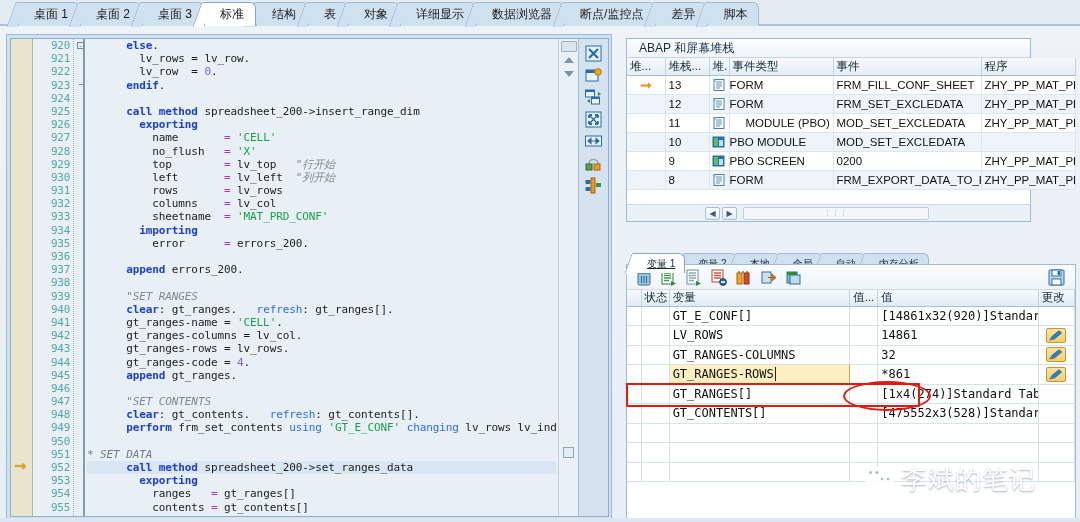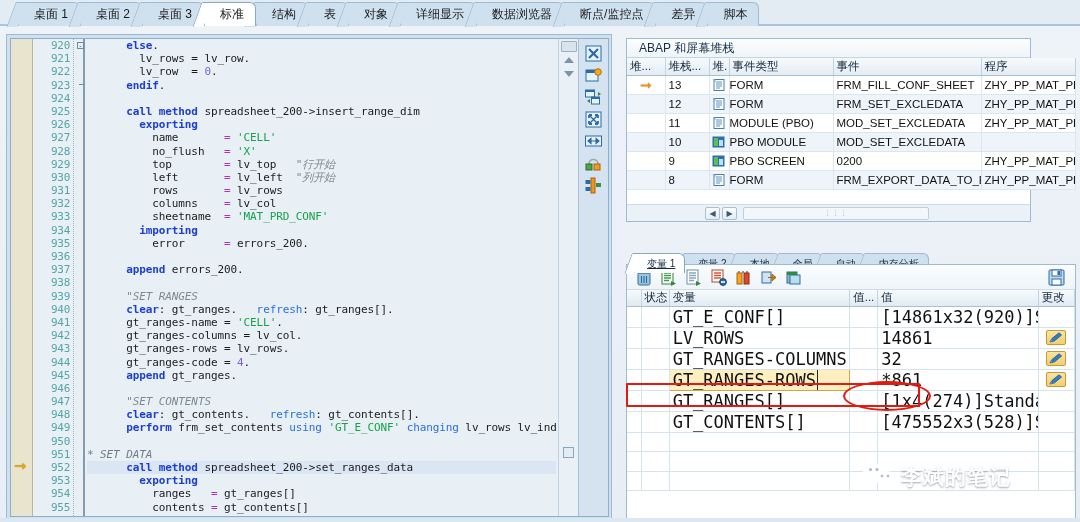--- a/index.html
+++ b/index.html
@@ -271,21 +271,21 @@
   .vtool.save { margin-left: auto; margin-right: 2px; }
 
   table.vgrid { border-collapse: collapse; width: 100%; table-layout: fixed; }
   table.vgrid th {
     height: 16px; font-size: 11.5px; font-weight: normal; color: #12283c;
     background: linear-gradient(#f7fafc, #e0eaf3);
     border-right: 1px solid #c2d4e2; border-bottom: 1px solid #a9c0d2;
     text-align: left; padding: 0 3px; white-space: nowrap; overflow: hidden;
   }
   table.vgrid td {
-    height: 19.5px; font-size: 17px;
+    height: 19.5px; font-size: 12px;
     font-family: "DejaVu Sans Mono", monospace;
     color: #101010;
     border-right: 1px solid #d6e2ec; border-bottom: 1px solid #d6e2ec;
     padding: 0 3px; white-space: nowrap; overflow: hidden;
     background: #ffffff;
   }
   table.vgrid td.sel-cell {
     background: #fdefc0; border: 1px solid #c8a84a;
   }
   td.statecell { background: #cfdae4; border-right: 1px solid #b5c6d4; }
@@ -313,21 +313,21 @@
   }
 
   
   .watermark {
     position: absolute; left: 862px; top: 462px;
     display: flex; align-items: center; gap: 5px;
     pointer-events: none; z-index: 25;
     opacity: 0.92;
   }
   .wm-text {
-    font-size: 21px; color: #ffffff; font-weight: bold;
+    font-size: 26px; color: #ffffff; font-weight: normal;
     text-shadow: 0 1px 2px rgba(60,80,100,.55);
     letter-spacing: 1px;
   }
   .bottombar {
     position: absolute; left: 0; bottom: 0; width: 1080px; height: 4px;
     background: #dce7f1;
   }
 </style>
 </head>
 <body>
@@ -539,21 +539,21 @@
             <td>ZHY_PP_MAT_PR</td>
           </tr>
           <tr>
             <td class="c-mark"></td>
             <td>11</td>
             <td style="padding: 0px 0px 0px 2px;"><span class="ico-form"><svg width="13" height="12" viewBox="0 0 13 12">
                   <rect x="2" y="0.5" width="10" height="11" fill="#ffffff" stroke="#4a7fa8"></rect>
                   <path d="M4 3 h6 M4 5 h6 M4 7 h6 M4 9 h4" stroke="#5a93bf" stroke-width="1"></path>
                   <path d="M0.5 0.5 h3 v3z" fill="#7fb3d5"></path>
                 </svg></span></td>
-            <td style="padding-left: 0px;">MODULE (PBO)</td>
+            <td style="padding-left: 16px;">MODULE (PBO)</td>
             <td>MOD_SET_EXCLEDATA</td>
             <td>ZHY_PP_MAT_PR</td>
           </tr>
           <tr class="alt">
             <td class="c-mark"></td>
             <td>10</td>
             <td style="padding: 0px 0px 0px 2px;"><span class="ico-pbo"><svg width="13" height="12" viewBox="0 0 13 12">
                   <rect x="0.5" y="0.5" width="12" height="11" fill="#2f6fa8"></rect>
                   <rect x="2" y="2" width="4" height="8" fill="#56c05a"></rect>
                   <rect x="7" y="4" width="4" height="6" fill="#b8e3f5"></rect>

